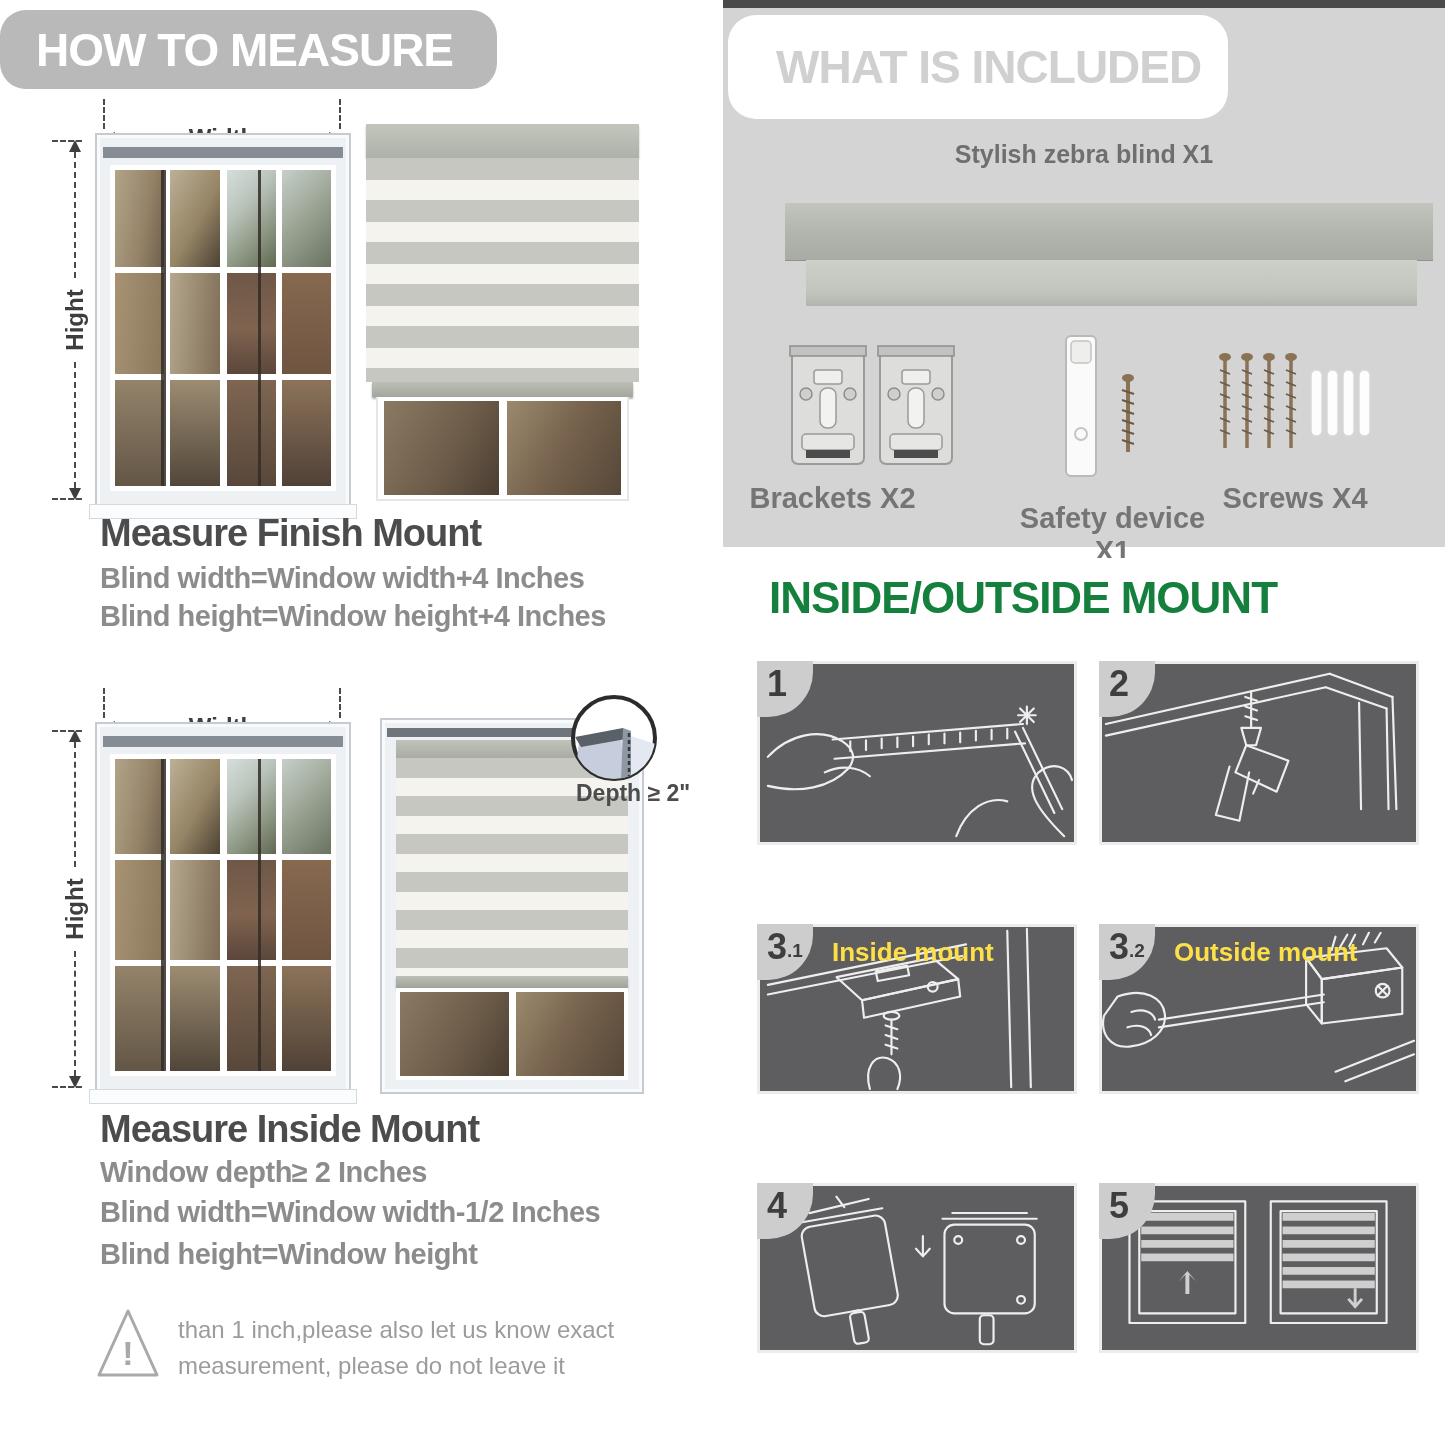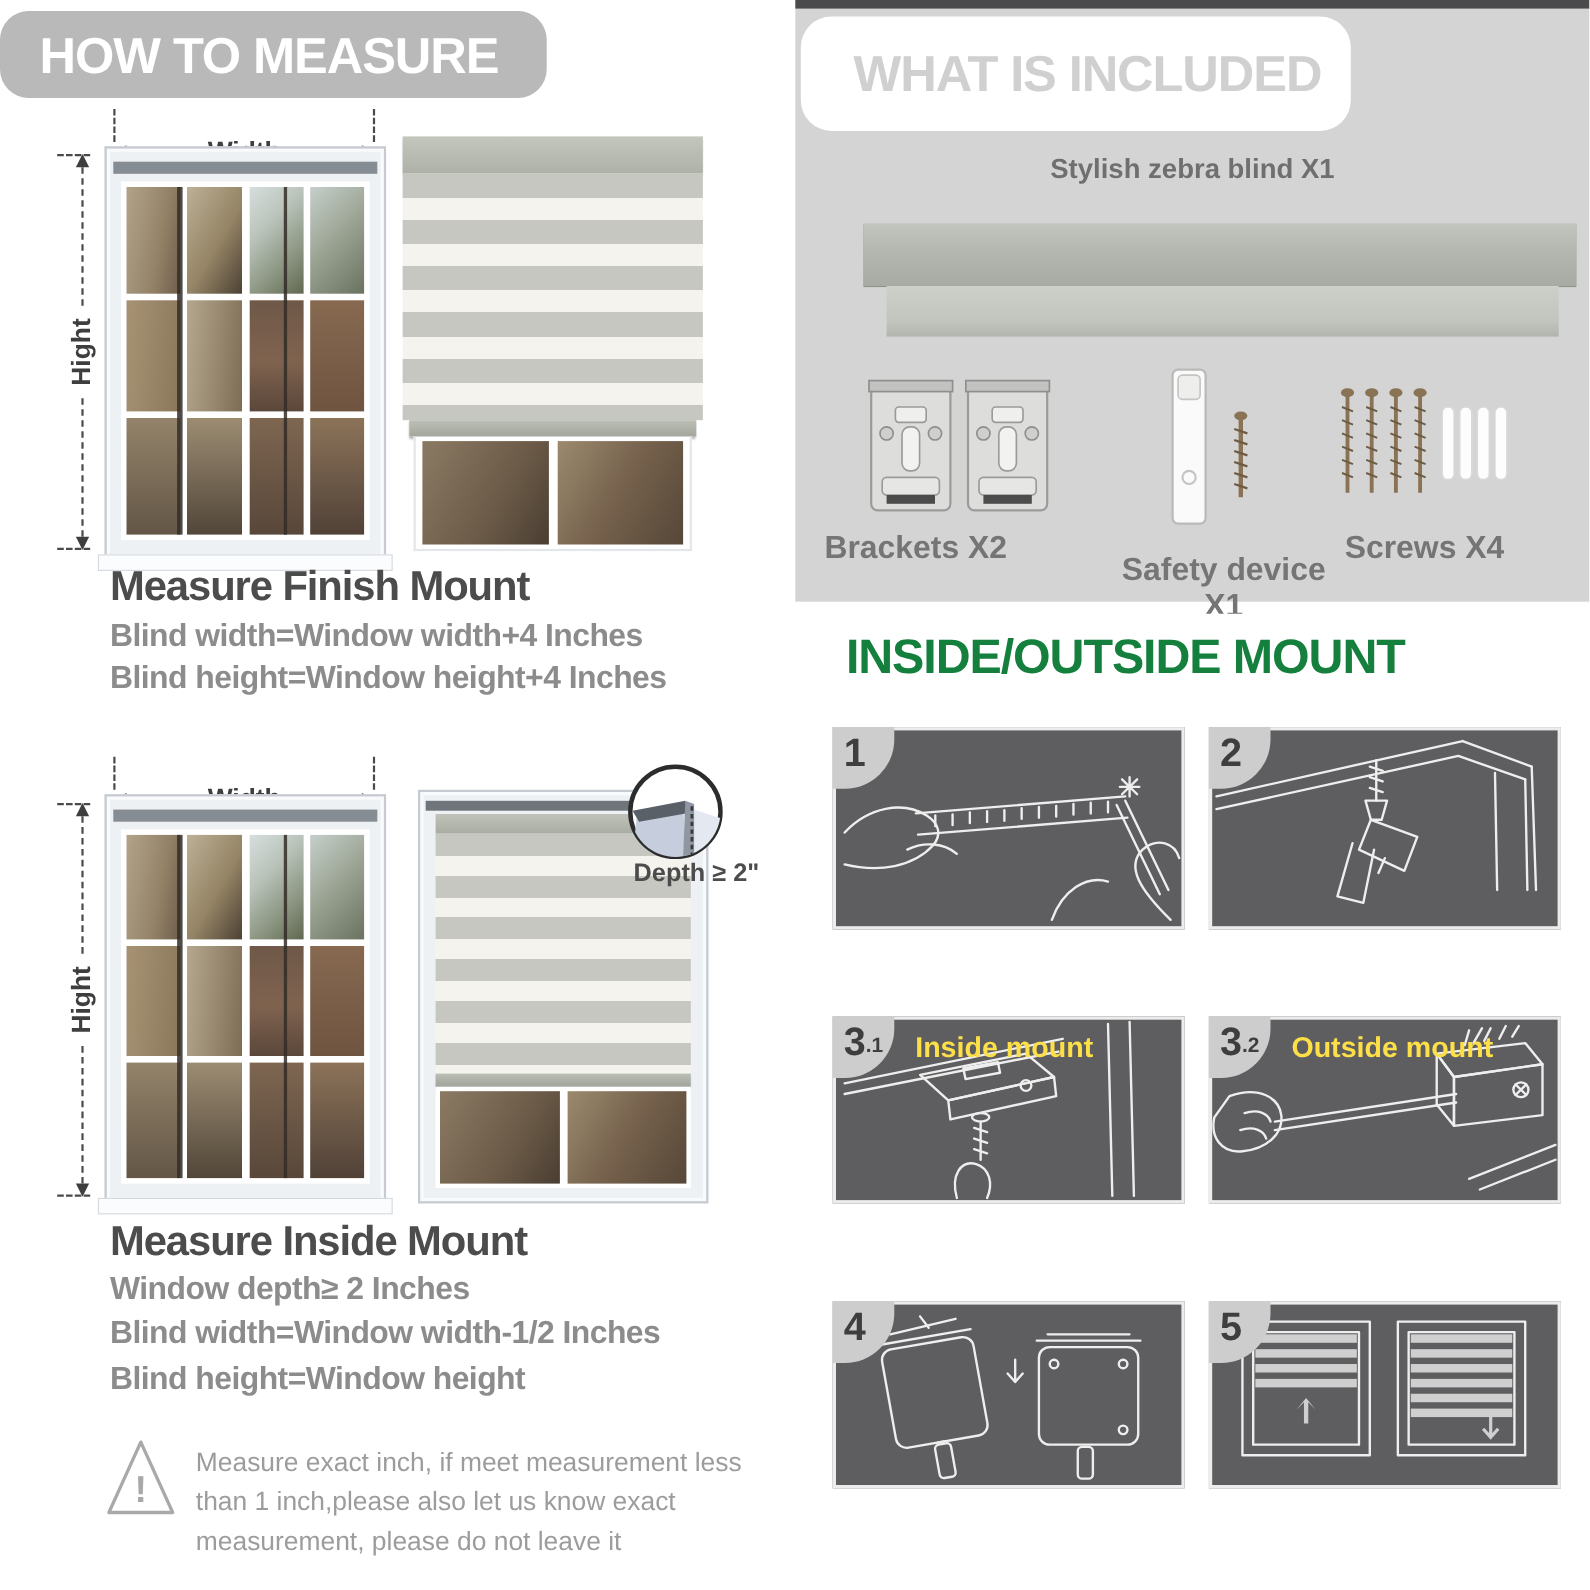--- a/index.html
+++ b/index.html
@@ -271,21 +271,20 @@
 <div class="abs body-line" style="left:100px;top:1196px;">Blind width=Window width-1/2 Inches</div>
 <div class="abs body-line" style="left:100px;top:1238px;">Blind height=Window height</div>
 
 <div class="abs" style="left:95px;top:1303px;width:66px;height:82px;">
   <svg viewBox="0 0 66 82" width="66" height="82">
     <path d="M33,8 L62,72 L4,72 Z" fill="none" stroke="#a9a9a9" stroke-width="3" stroke-linejoin="round"></path>
     <text x="33" y="62" text-anchor="middle" font-size="34" font-weight="bold" fill="#a9a9a9" font-family="Liberation Sans, sans-serif">!</text>
   </svg>
 </div>
 <div class="abs note-text warn-text">
-  <div>Measure exact inch, if meet measurement less</div>
   <div>than 1 inch,please also let us know exact</div>
   <div>measurement, please do not leave it</div>
 </div>
 
 <div class="abs top-strip"></div>
 <div class="abs section-included"></div>
 <div class="abs banner-included">
   <span>WHAT IS INCLUDED</span>
 </div>
 <div class="abs product-title">Stylish zebra blind X1</div>

